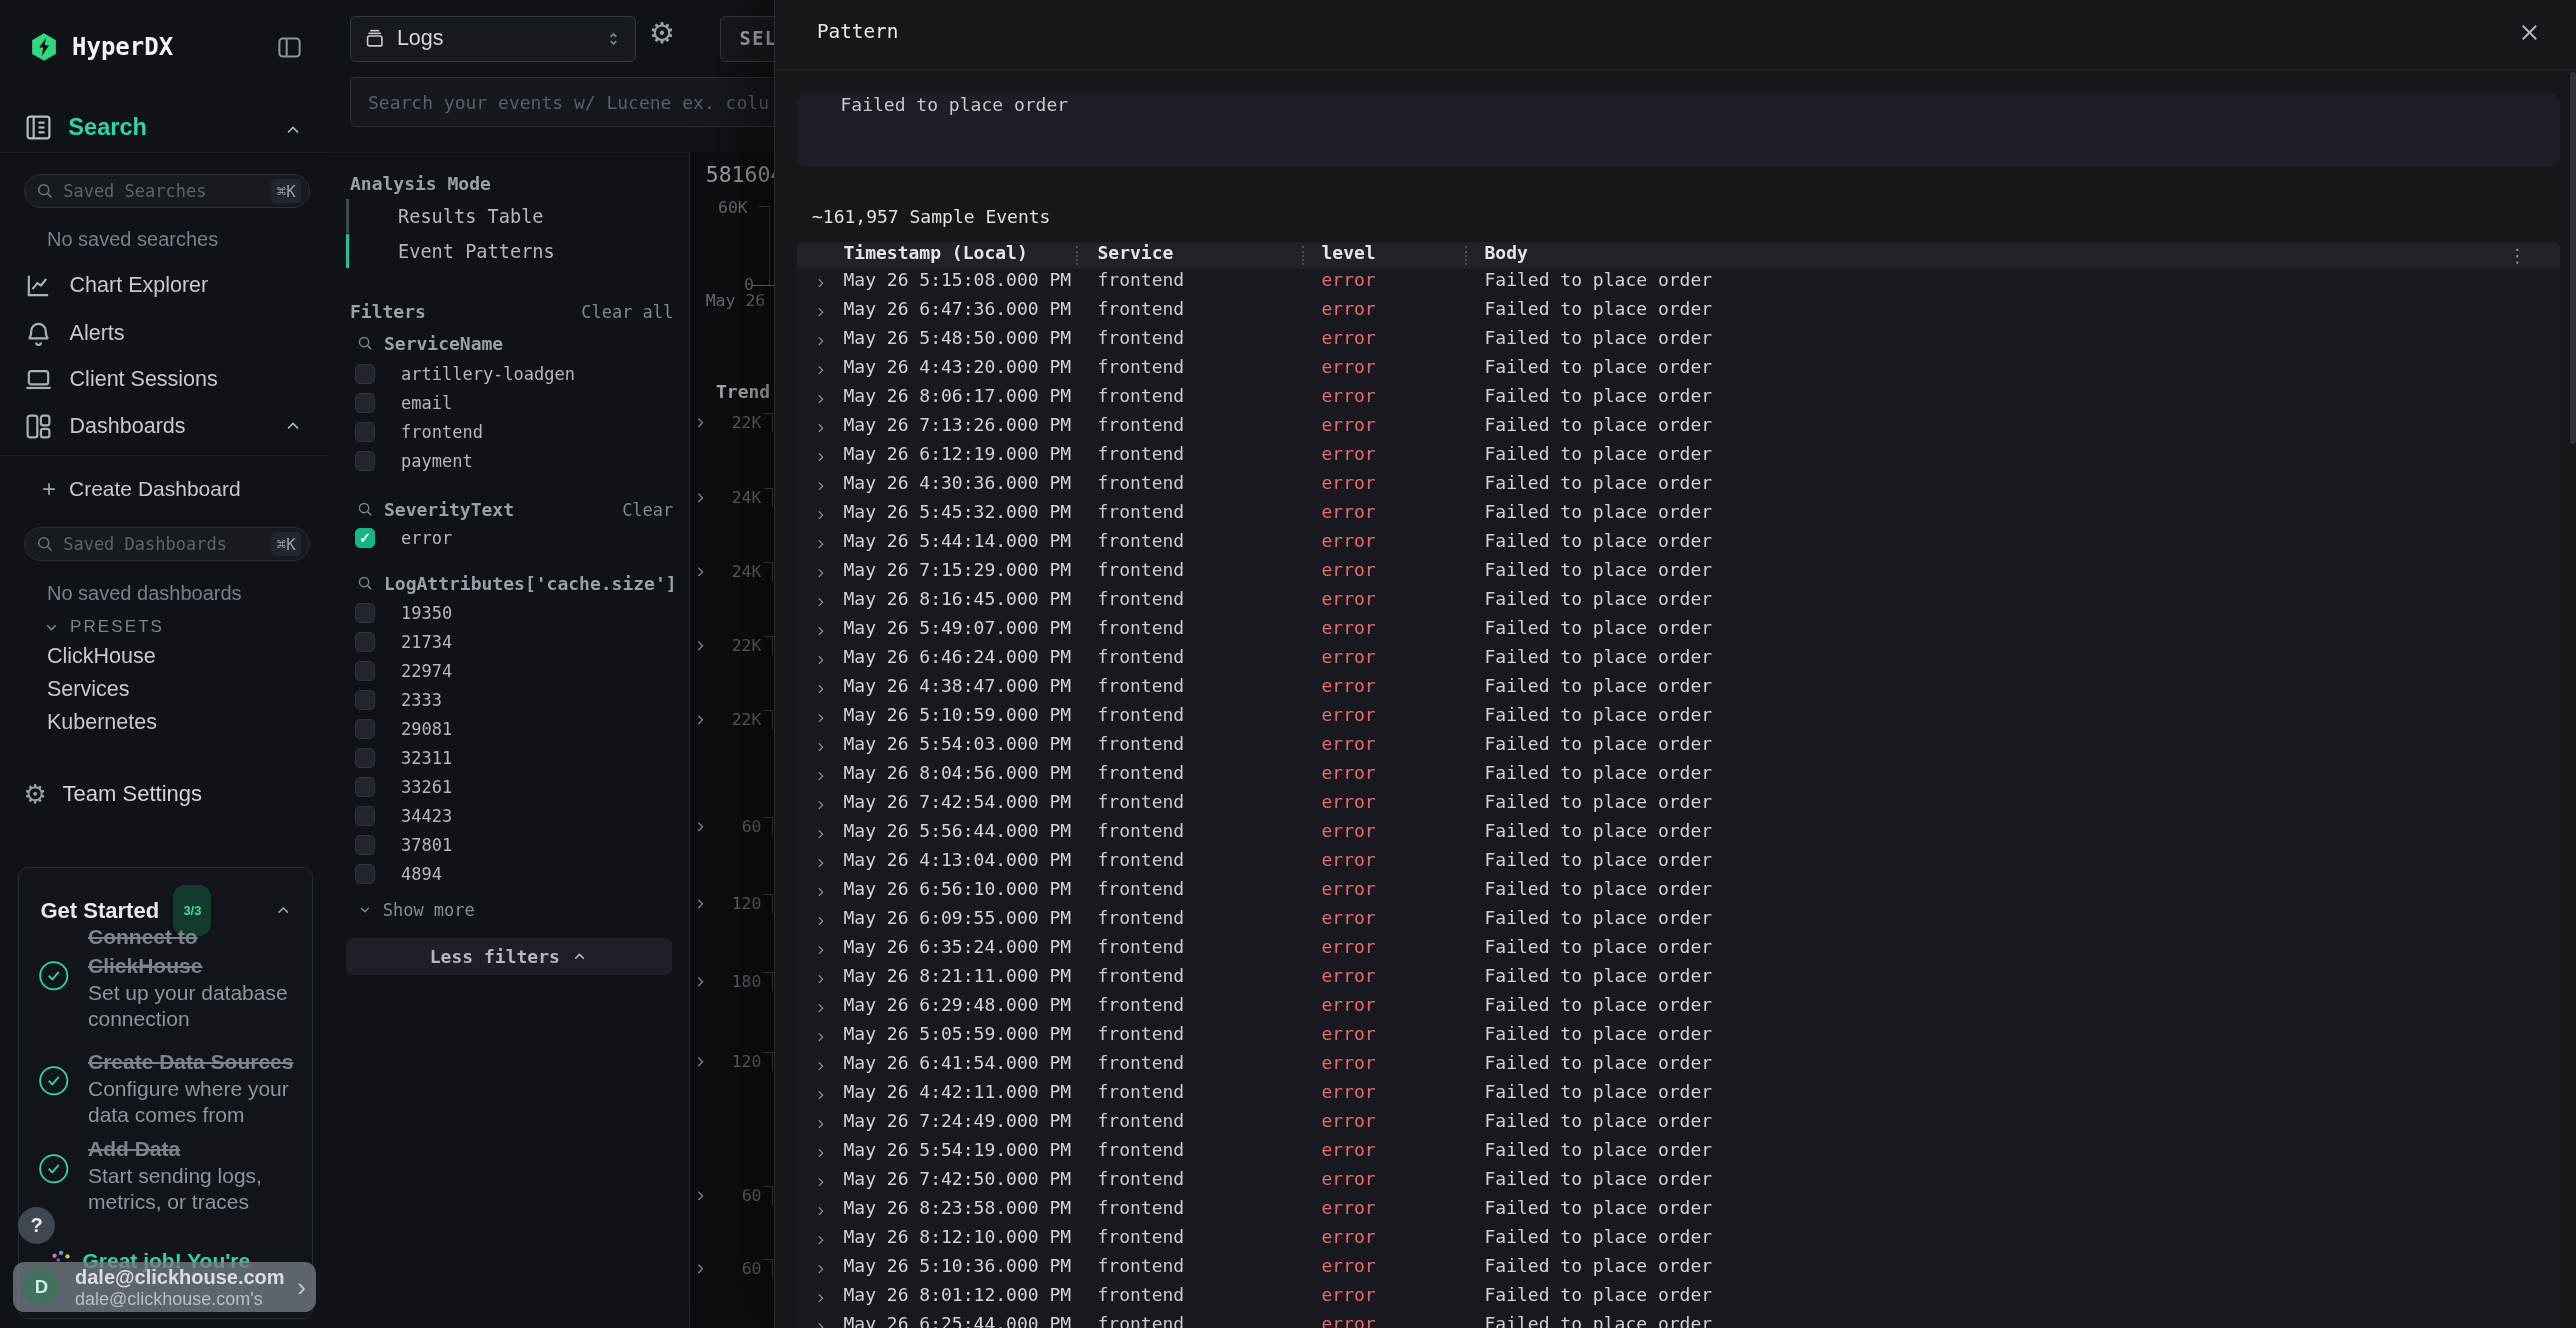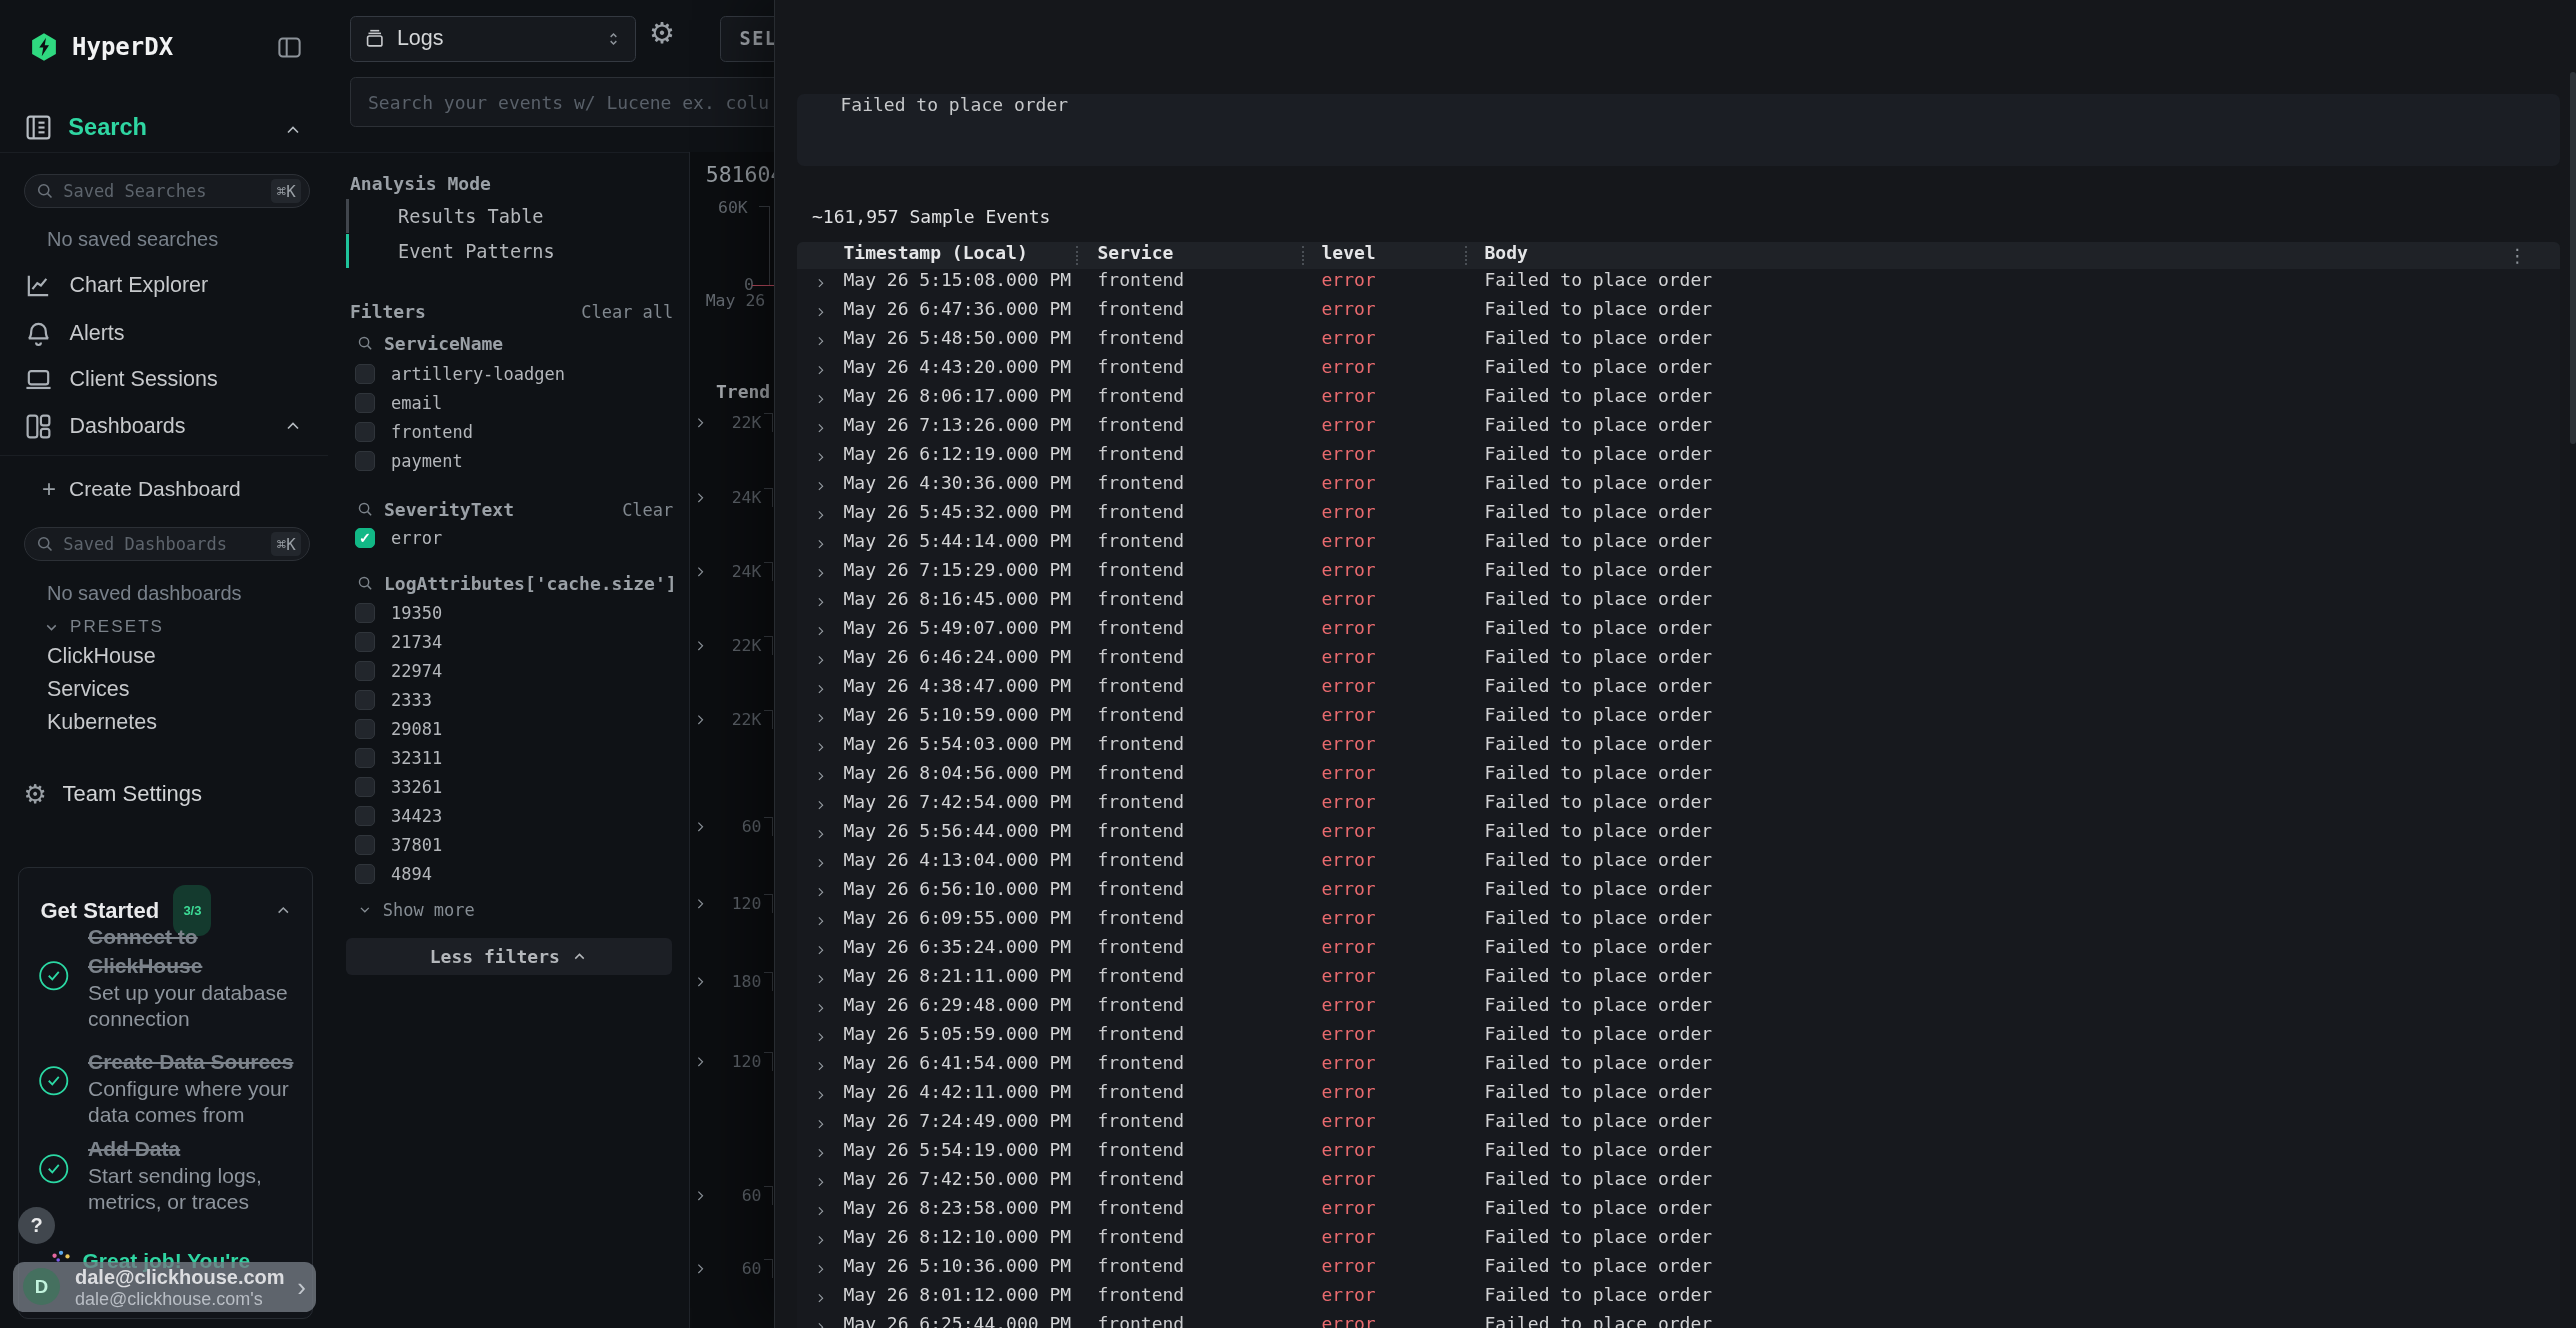--- a/index.html
+++ b/index.html
@@ -72,21 +72,21 @@
   .fcol{position:absolute;left:0;top:152px;width:361px;bottom:0;}
   .f-sec-title{position:absolute;left:22px;font:bold 18px "DejaVu Sans Mono",monospace;color:#9aa0a6;}
   .mode{position:absolute;left:18px;width:315px;height:34px;display:flex;align-items:center;padding-left:49px;
         box-sizing:border-box;border-left:3.6px solid #41464d;font:18.6px "DejaVu Sans Mono",monospace;color:#b4b7bb;cursor:pointer;}
   .mode.active{border-left-color:#1fc39b;}
   .clear-link{position:absolute;right:15.7px;font:17px "DejaVu Sans Mono",monospace;color:#81888f;cursor:pointer;}
   .grp-h{position:absolute;left:29px;display:flex;align-items:center;gap:10px;
          font:bold 18px "DejaVu Sans Mono",monospace;color:#9aa0a6;}
   .grp-h .mag{color:#7d848b;}
   .opts{position:absolute;left:27px;width:315px;}
-  .opt{display:flex;align-items:center;gap:16px;height:29px;cursor:pointer;}
+  .opt{display:flex;align-items:center;gap:26px;height:29px;cursor:pointer;}
   .cb{width:20px;height:20px;border-radius:5px;background:#22262c;border:0.7px solid #30353b;box-sizing:border-box;
       display:flex;align-items:center;justify-content:center;flex:none;}
   .cb.checked{background:#12b886;border-color:#12b886;}
   .cb.checked::after{content:"✓";color:#fff;font-size:14.3px;font-weight:bold;}
   .opt-label{font:17px "DejaVu Sans Mono",monospace;color:#b4b7bb;}
   .show-more{position:absolute;left:29px;display:flex;align-items:center;gap:10px;
              font:17px "DejaVu Sans Mono",monospace;color:#868d94;cursor:pointer;}
   .less-btn{position:absolute;left:18px;top:786px;width:326px;height:37px;background:#1c1f25;border-radius:5.7px;
             display:flex;align-items:center;justify-content:center;gap:11.4px;
             font:bold 18px "DejaVu Sans Mono",monospace;color:#b4b7bb;cursor:pointer;}
@@ -592,20 +592,29 @@
               </svg>
             </span>
             <span class="trend-tick">60</span>
             <span class="tr-bracket"></span>
           </div>
         </div>
     </div>
   </section>
 
   <aside class="drawer">
+    <div class="d-head">
+      <span class="d-title">Pattern</span>
+      <span class="d-close">
+        <svg width="23" height="23" viewBox="0 0 24 24" fill="none" stroke="currentColor" stroke-width="2">
+            <line x1="5" y1="5" x2="19" y2="19"></line>
+            <line x1="19" y1="5" x2="5" y2="19"></line>
+          </svg>
+      </span>
+    </div>
 
     <div class="pattern-box">
       <span class="ptext">Failed to place order</span>
     </div>
 
     <span class="sample">~161,957 Sample Events</span>
 
     <div class="table">
       <div class="t-head">
         <span class="hcell c-time">Timestamp (Local)</span>

